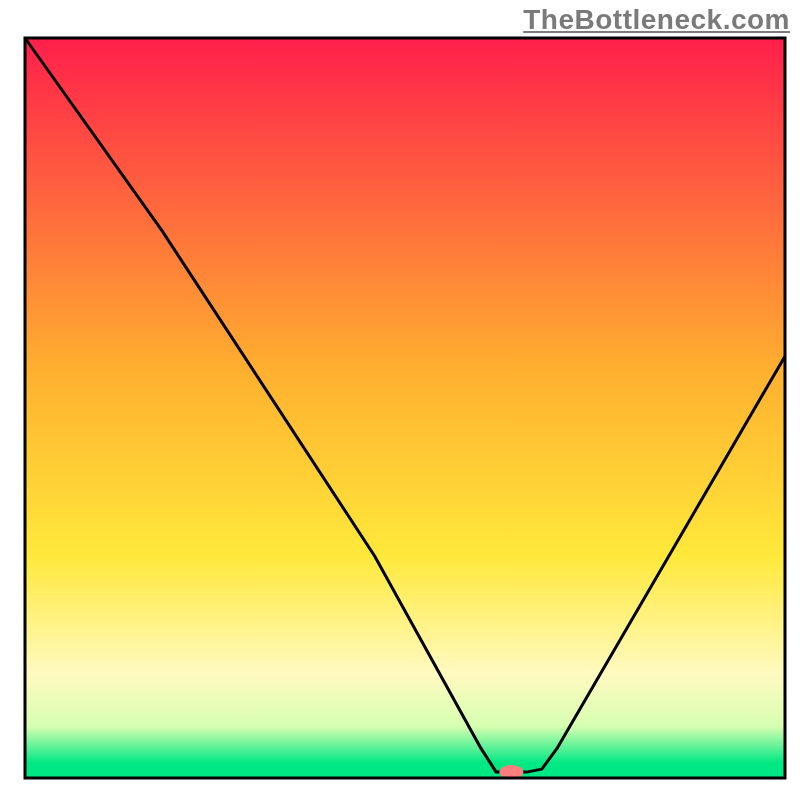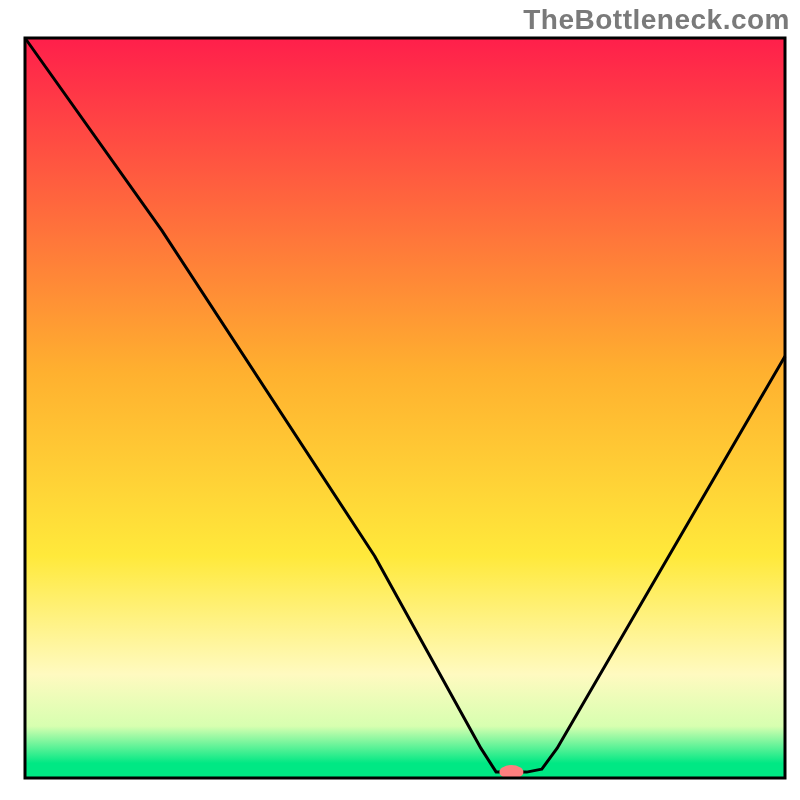--- a/index.html
+++ b/index.html
@@ -16,20 +16,21 @@
     height: 800px;
   }
   .watermark {
     position: absolute;
     top: 4px;
     right: 10px;
     font-size: 28px;
     font-weight: bold;
     color: #7a7a7a;
     letter-spacing: 0.5px;
+    text-decoration: underline;
   }
   svg {
     display: block;
   }
 </style>
 </head>
 <body>
 
 <div class="wrap">
   <div class="watermark">TheBottleneck.com</div>

